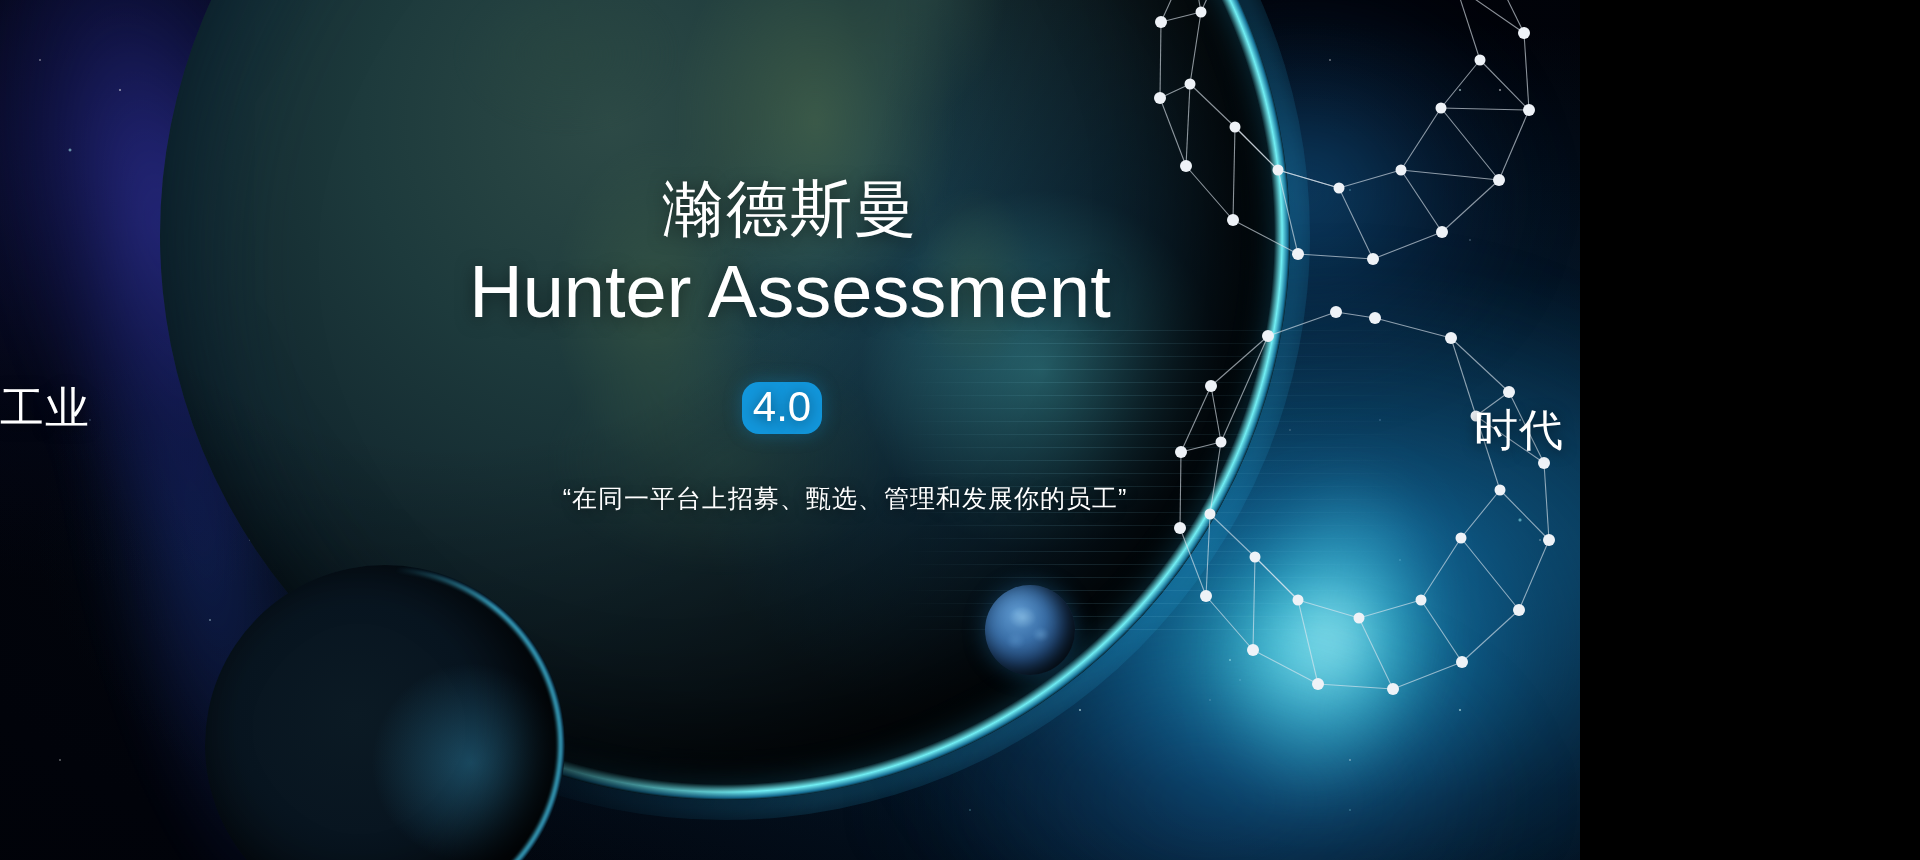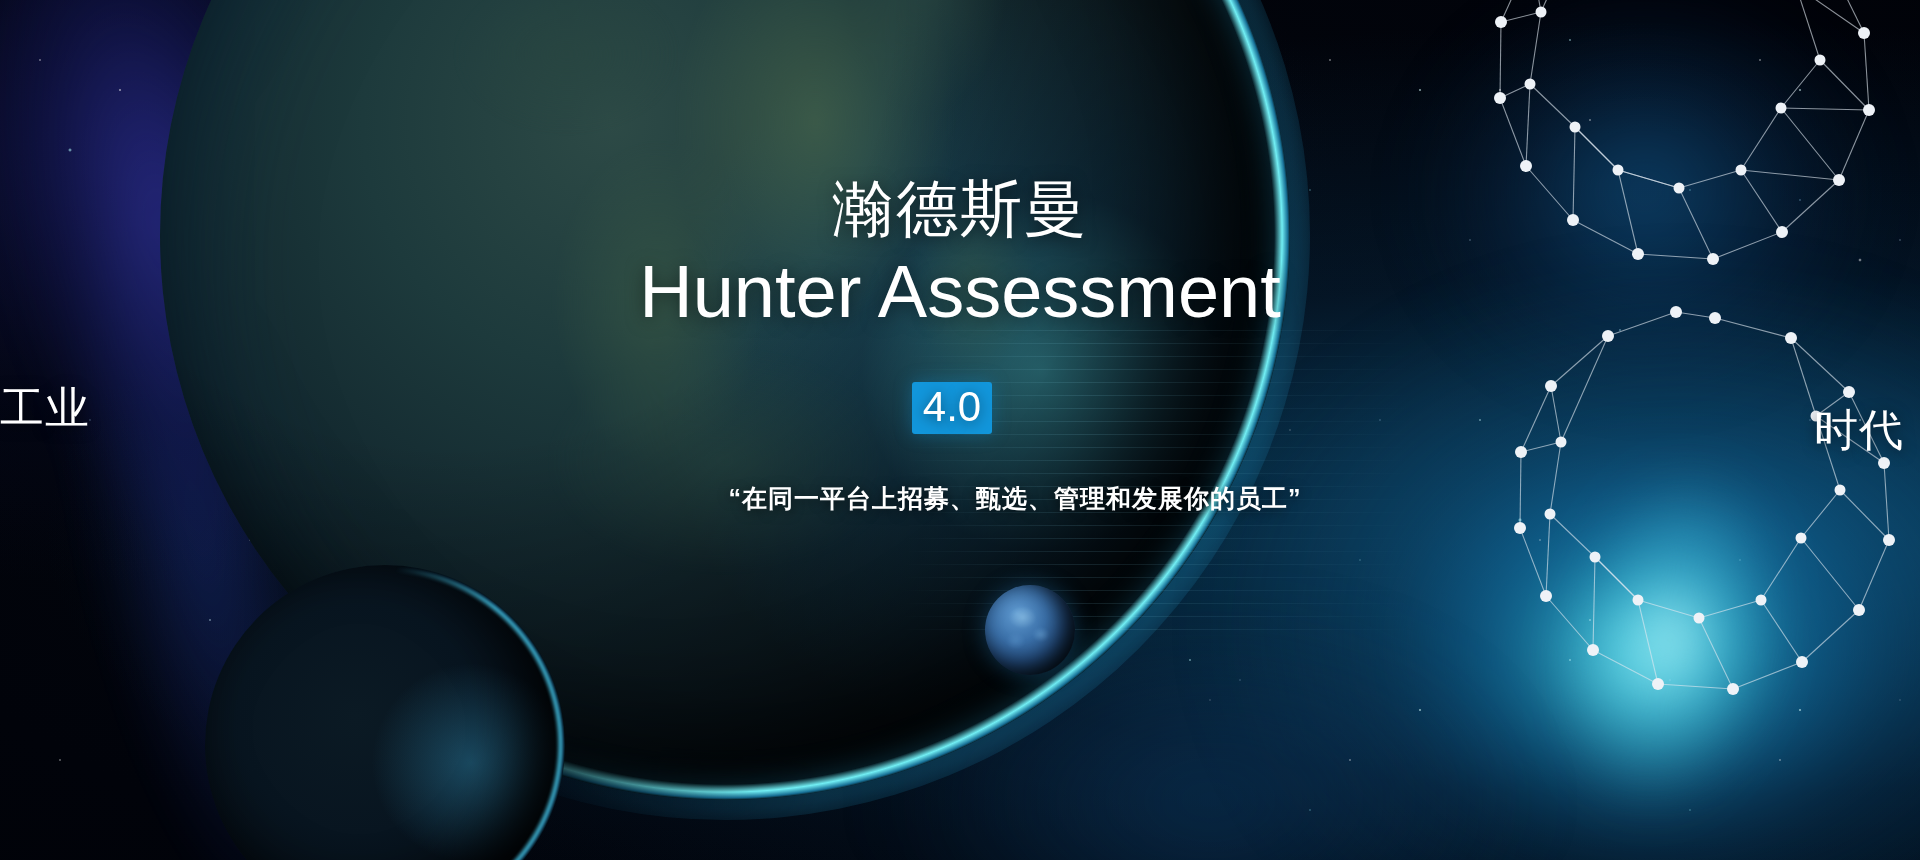--- a/index.html
+++ b/index.html
@@ -2,21 +2,21 @@
 <html><head>
 <meta charset="utf-8">
 <style>
   html,body{margin:0;padding:0;background:#000;}
   body{
     font-family:"Liberation Sans","DejaVu Sans",sans-serif;
     -webkit-font-smoothing:antialiased;
   }
   .stage{
     position:relative;
-    width:1920px;height:860px;
+    width:1580px;height:860px;
     overflow:hidden;
     background:#14532d;
   }
   .layer{position:absolute;inset:0;}
 
   
   .bg-base{
     background:
       radial-gradient(130% 90% at 88% 62%, rgba(18,120,175,.55) 0%, rgba(8,55,92,.30) 34%, rgba(0,0,0,0) 66%),
       radial-gradient(80% 70% at 12% 18%, rgba(30,34,120,.42) 0%, rgba(8,12,48,.22) 45%, rgba(0,0,0,0) 72%),
@@ -245,36 +245,36 @@
     font-weight:400;
     letter-spacing:1px;
     margin:0 0 22px 0;
     text-shadow:0 2px 14px rgba(0,0,0,.55);
   }
   .tag-pre{}
   .badge{
     display:inline-block;
     background:#1296db;
     color:#ffffff;
-    border-radius:3px;
+    border-radius:17px;
     padding:1px 11px 4px 11px;
     margin:0 11px;
     font-size:42px;
     line-height:1.12;
     letter-spacing:0px;
     font-family:"Liberation Sans","DejaVu Sans",sans-serif;
     box-shadow:0 0 18px rgba(18,150,219,.35);
   }
   .tag-mid{margin-right:16px;margin-top:44px;}
   .tag-post{}
   .subtitle{
     color:#ffffff;
     font-size:25px;
     letter-spacing:1px;
-    font-weight:700;
+    font-weight:400;
     margin:0;
     padding-left:110px;
     text-shadow:0 2px 12px rgba(0,0,0,.6);
   }
 </style>
 </head>
 <body>
 
 <div class="stage">
 

